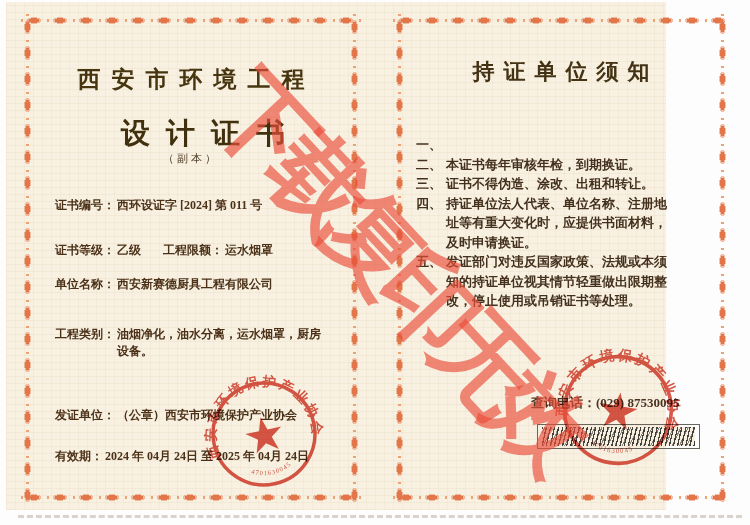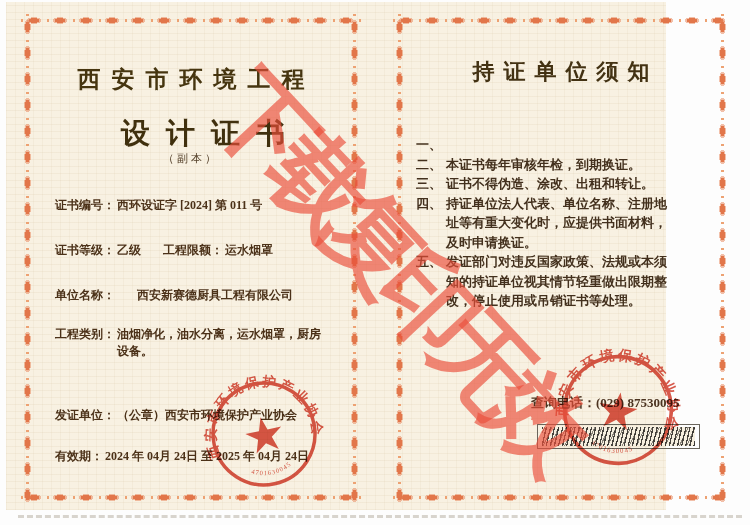--- a/index.html
+++ b/index.html
@@ -57,21 +57,21 @@
     text-align:center;font-size:11px;color:#54402a;letter-spacing:3px;
   }
   .row{
     position:absolute;left:34px;display:flex;align-items:flex-start;
     font-size:12px;font-weight:bold;color:#4b3118;line-height:17px;
   }
   .row .lbl{flex:none;}
   .row .val{margin-left:2px;}
   .row .val.wrap{width:214px;}
   .row .lbl2{margin-left:22px;flex:none;}
-  .r0{top:183px;} .r1{top:228px;} .r2{top:273px;gap:20px;} .r3{top:312px;} .r4{top:393px;} .r5{top:434px;}
+  .r0{top:183px;} .r1{top:228px;} .r2{top:262px;} .r3{top:312px;} .r4{top:393px;} .r5{top:434px;}
   
   .rt{
     position:absolute;top:43px;left:0;width:100%;margin:0;
     text-align:center;font-size:22px;font-weight:bold;color:#433213;
     letter-spacing:9px;padding-left:9px;box-sizing:border-box;
   }
   .notices{position:absolute;left:23px;top:121px;width:262px;}
   .notice{display:flex;align-items:flex-start;font-size:13px;color:#43301d;line-height:19.5px;font-weight:600;}
   .notice .num{flex:none;width:30px;}
   .notice .txt{width:224px;}

